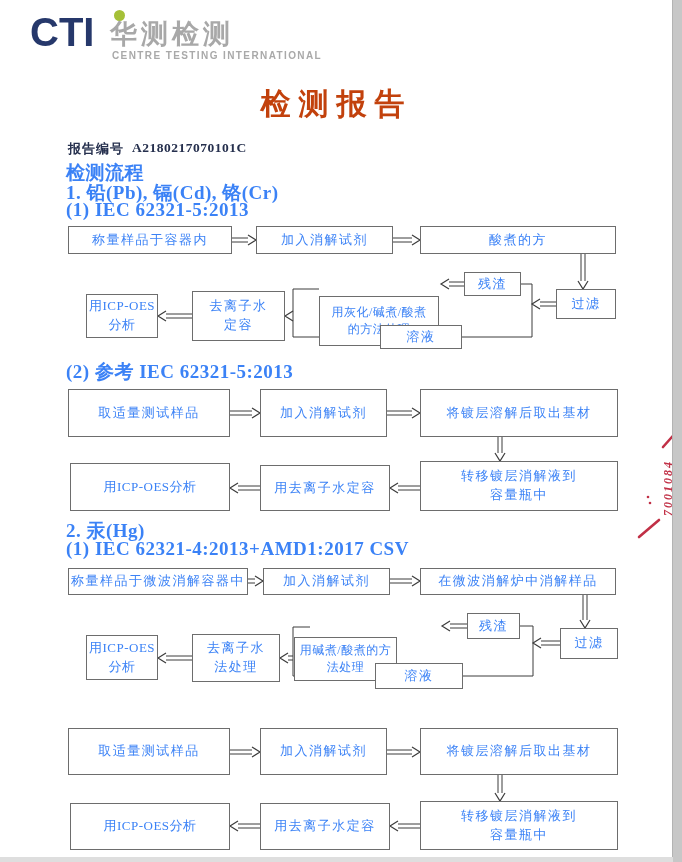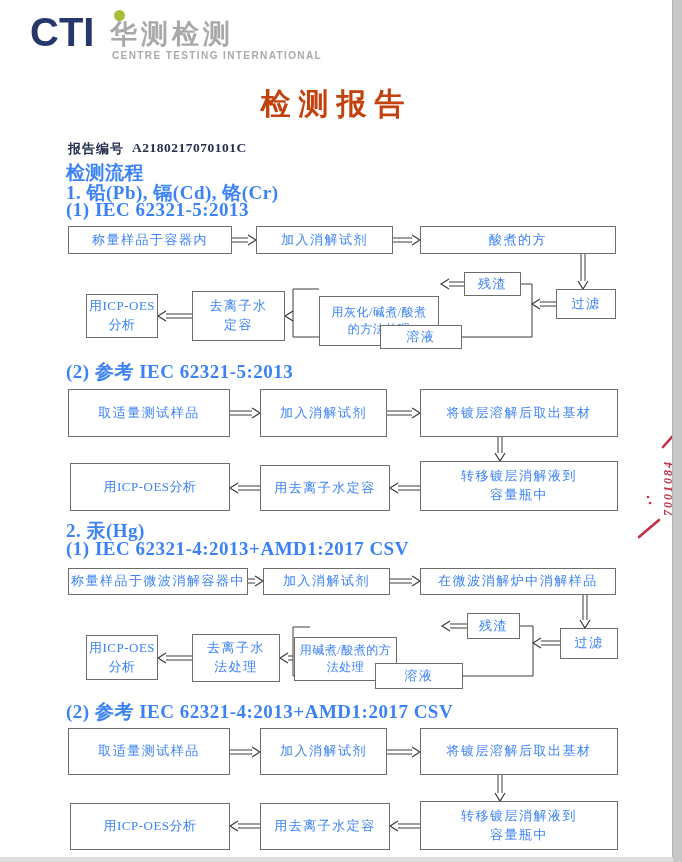--- a/index.html
+++ b/index.html
@@ -51,21 +51,20 @@
   <div class="doc-title">检测报告</div>
   <div class="meta-label">报告编号</div>
   <div class="meta-value">A2180217070101C</div>
 
   <div class="heading" style="top:160px">检测流程</div>
   <div class="heading" style="top:180px">1. 铅(Pb), 镉(Cd), 铬(Cr)</div>
   <div class="heading" style="top:199px">(1) IEC 62321-5:2013</div>
   <div class="heading" style="top:359px">(2) 参考 IEC 62321-5:2013</div>
   <div class="heading" style="top:518px">2. 汞(Hg)</div>
   <div class="heading" style="top:538px">(1) IEC 62321-4:2013+AMD1:2017 CSV</div>
-  <div class="heading" style="top:699px">(2) 参考 IEC 62321-4:2013+AMD1:2017 CSV</div>
 
   <svg id="arrows" width="682" height="862">
       <line x1="232" y1="238" x2="248" y2="238" stroke="#3c3c3c" stroke-width="1"></line>
       <line x1="232" y1="242" x2="248" y2="242" stroke="#3c3c3c" stroke-width="1"></line>
       <polyline points="248,235 256,240 248,245" fill="none" stroke="#3c3c3c" stroke-width="1.2"></polyline>
       <line x1="393" y1="238" x2="412" y2="238" stroke="#3c3c3c" stroke-width="1"></line>
       <line x1="393" y1="242" x2="412" y2="242" stroke="#3c3c3c" stroke-width="1"></line>
       <polyline points="412,235 420,240 412,245" fill="none" stroke="#3c3c3c" stroke-width="1.2"></polyline>
       <line x1="556" y1="302" x2="540" y2="302" stroke="#3c3c3c" stroke-width="1"></line>
       <line x1="556" y1="306" x2="540" y2="306" stroke="#3c3c3c" stroke-width="1"></line>

